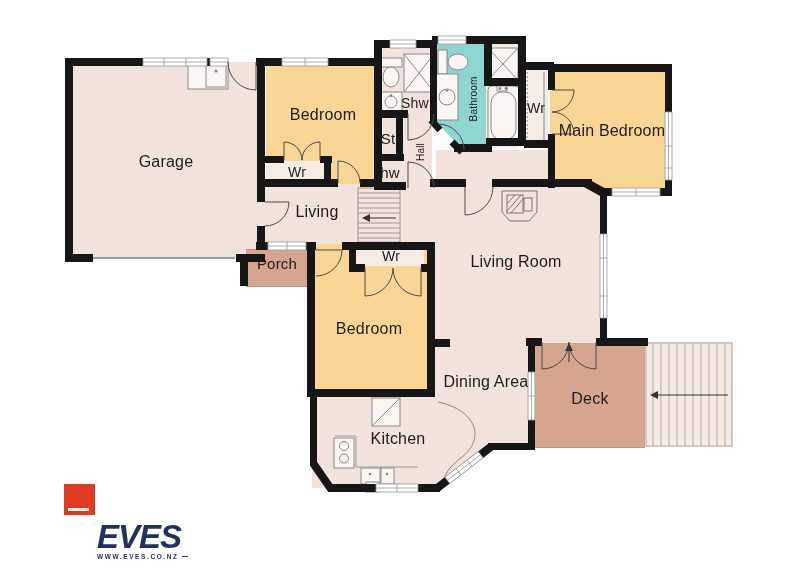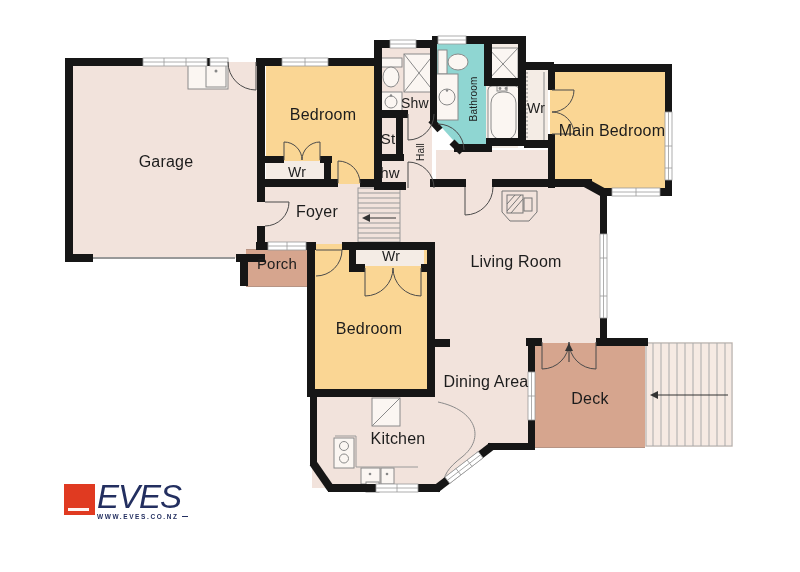--- a/index.html
+++ b/index.html
@@ -10,22 +10,22 @@
        white-space:nowrap;letter-spacing:.2px;}
   .lbl.sm{font-size:14px;}
   .lbl.xs{font-size:15px;}
   .lbl.md{font-size:15px;}
   .lbl.vert{transform:translate(-50%,-50%) rotate(-90deg);font-size:10px;}
   
   .logo{position:absolute;left:64px;top:484px;display:flex;align-items:flex-start;width:124px;}
   .logo-red{width:31px;height:31px;background:#E03A21;position:relative;flex:0 0 auto;}
   .logo-red-bar{position:absolute;left:4px;bottom:4px;width:21px;height:3px;background:#ffffff;opacity:.95;}
   .logo-right{margin-left:2px;flex:1;}
-  .logo-text{font-size:33px;line-height:26px;font-weight:normal;font-style:italic;
-             color:#232F60;letter-spacing:-1px;}
+  .logo-text{font-size:33px;line-height:26px;font-weight:bold;font-style:italic;
+             color:#232F60;letter-spacing:-1px;margin-top:40px;}
   .logo-url-row{display:flex;align-items:center;margin-top:3px;}
   .logo-url{font-size:6.5px;font-weight:bold;letter-spacing:1.6px;color:#232F60;white-space:nowrap;}
   .logo-rule{flex:1;border-top:1.5px solid #232F60;margin-left:3px;}
   .disclaimer{position:absolute;left:548px;top:512px;font-size:9px;color:#3a3a3a;letter-spacing:.3px;}
 </style>
 </head>
 <body>
 
 <div id="stage">
 
@@ -335,21 +335,21 @@
 <div class="lbl" style="left:166px;top:162px">Garage</div>
 <div class="lbl" style="left:323px;top:115px">Bedroom</div>
 <div class="lbl sm" style="left:297px;top:172px">Wr</div>
 <div class="lbl sm" style="left:415px;top:103px">Shw</div>
 <div class="lbl xs" style="left:388px;top:138px">St</div>
 <div class="lbl xs" style="left:390px;top:172px">hw</div>
 <div class="lbl vert" style="left:420px;top:152px">Hall</div>
 <div class="lbl vert" style="left:473px;top:99px">Bathroom</div>
 <div class="lbl sm" style="left:536px;top:108px">Wr</div>
 <div class="lbl" style="left:612px;top:131px">Main Bedroom</div>
-<div class="lbl" style="left:317px;top:212px">Foyer</div>
+<div class="lbl" style="left:317px;top:212px">Living</div>
 <div class="lbl md" style="left:277px;top:263px">Porch</div>
 <div class="lbl sm" style="left:391px;top:256px">Wr</div>
 <div class="lbl" style="left:369px;top:329px">Bedroom</div>
 <div class="lbl" style="left:516px;top:262px">Living Room</div>
 <div class="lbl" style="left:486px;top:382px">Dining Area</div>
 <div class="lbl" style="left:398px;top:439px">Kitchen</div>
 <div class="lbl" style="left:590px;top:399px">Deck</div>
 
 <div class="logo">
   <div class="logo-red">

